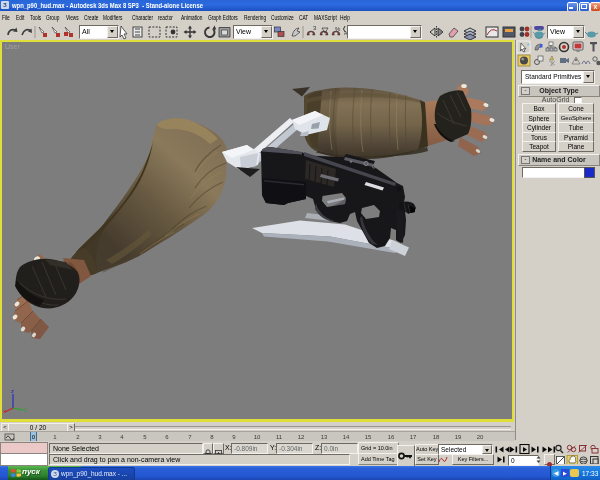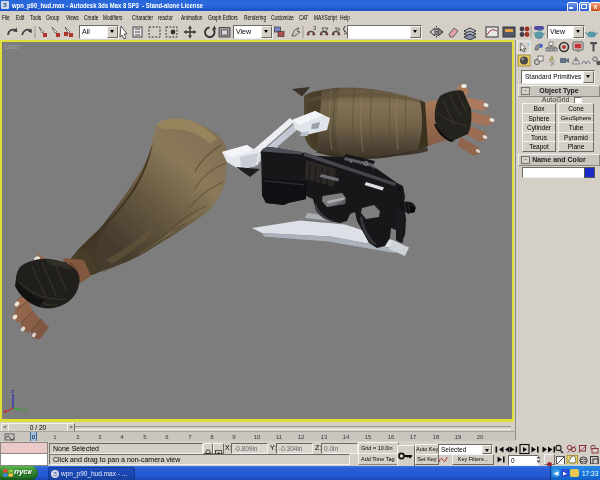--- a/index.html
+++ b/index.html
@@ -571,22 +571,22 @@
     <path d="M2.5 1 l2 2.5 h-4z M2.5 8 l2 -2.5 h-4z" fill="#444"></path>
   </svg>
   <div class="abs raised" style="left:544px;top:13px;width:9px;height:9px;">
     <svg width="9" height="9">
         <circle cx="4.5" cy="4.5" r="2.5" fill="#a03038"></circle>
       </svg>
   </div>
 </div>
 
 <div class="abs" style="left:0;top:466px;width:600px;height:14px;background:linear-gradient(180deg,#3a77e8 0%,#2a5fd8 15%,#2458d2 70%,#1c46b4 100%);" id="taskbar">
-  <div class="abs" style="left:0;top:0;width:38px;height:14px;border-radius:0 7px 7px 0;
-    background:linear-gradient(180deg,#5aba50 0%,#3b9437 30%,#2f8230 70%,#1e6a22 100%);box-shadow:inset -2px -2px 3px rgba(0,40,0,.3);">
+  <div class="abs" style="left:8px;top:0;width:38px;height:14px;border-radius:0 7px 7px 0;
+    background:linear-gradient(180deg,#5aba50 0%,#3b9437 30%,#2f8230 70%,#1e6a22 100%);box-shadow:inset -2px -2px 3px rgba(0,40,0,.3);padding-left:40px;">
     <span class="abs" style="left:14px;top:1px;color:#fff;font-weight:bold;font-style:italic;font-size:8px;text-shadow:1px 1px 1px rgba(0,0,0,.4);">пуск</span>
     <svg class="abs" style="left:3px;top:2px" width="10" height="10" viewBox="0 0 10 10">
       <path d="M0 2 Q2.5 0.5 4.5 1.5 L4.5 4.5 L0 4.5z" fill="#e84a33"></path>
       <path d="M5.5 1.7 Q7.5 0.8 10 2 L10 4.5 L5.5 4.5z" fill="#8cc63f"></path>
       <path d="M0 5.5 L4.5 5.5 L4.5 8.5 Q2 9.5 0 8z" fill="#3a86e0"></path>
       <path d="M5.5 5.5 L10 5.5 L10 8 Q7.5 9.4 5.5 8.5z" fill="#f6c33d"></path>
     </svg>
   </div>
   <div class="abs" style="left:48px;top:1px;width:85px;height:12px;background:linear-gradient(180deg,#1d4cc0,#17409f);border-radius:2px;border:1px solid #123a92;">
     <span class="abs" style="left:12px;top:2px;color:#e8eef8;font-size:6.5px;white-space:nowrap;">wpn_p90_hud.max - ...</span>

